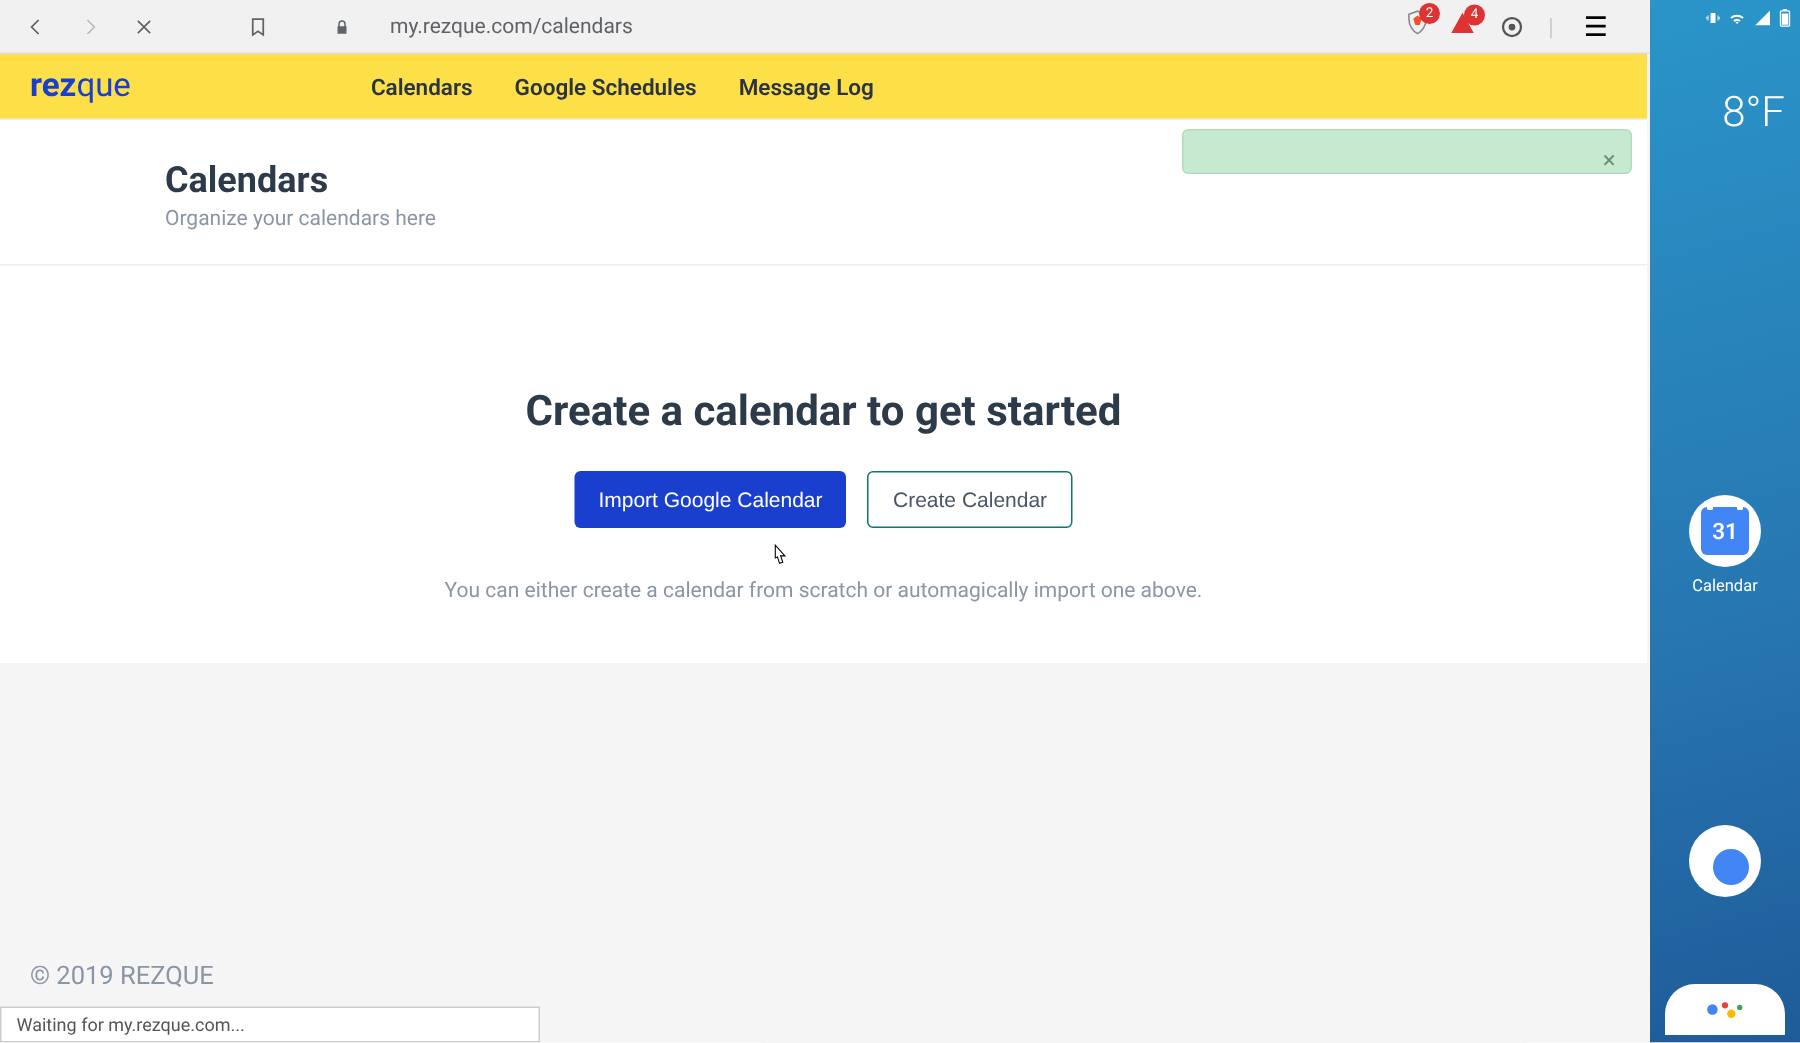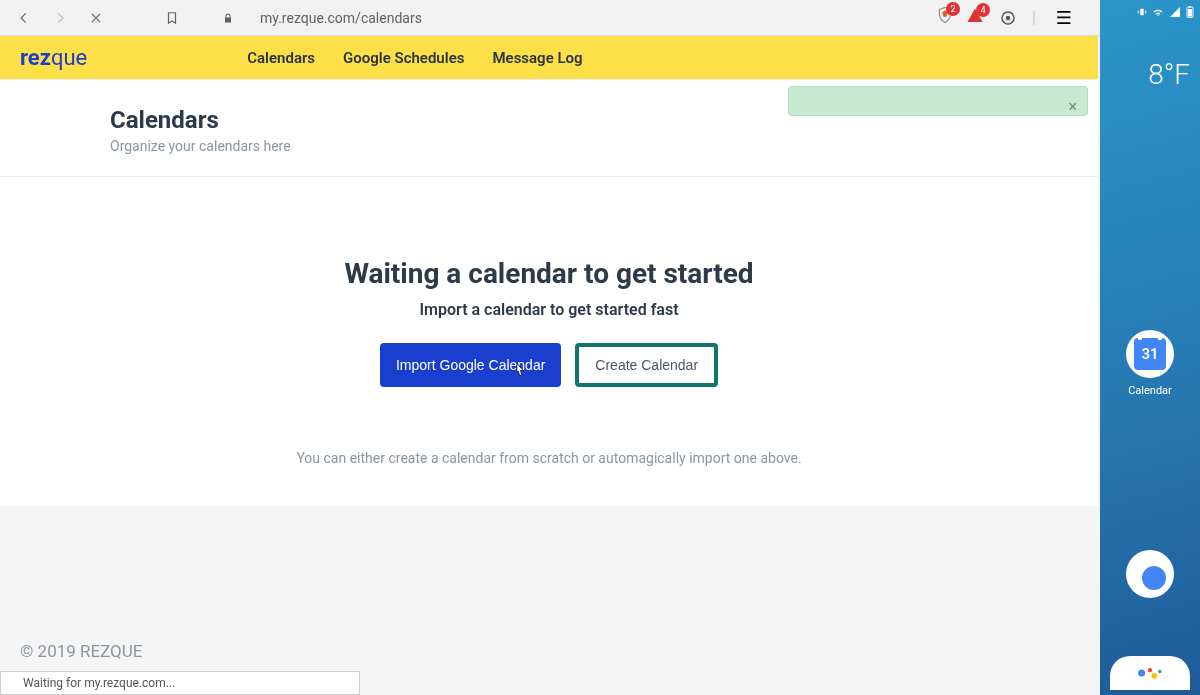--- a/index.html
+++ b/index.html
@@ -94,37 +94,37 @@
     }
     .hero-title { font-size: 28px; font-weight: 700; color: #2d3a4a; }
     .hero-subtitle { font-size: 16px; font-weight: 600; color: #2d3a4a; margin-top: 10px; }
     .btn-row { margin-top: 24px; display: flex; justify-content: center; gap: 14px; }
     .btn-primary {
       background: #1a3fcf; color: #fff; border: none;
       padding: 10px 16px; border-radius: 4px; font-size: 14px;
       cursor: pointer; position: relative;
     }
     .btn-secondary {
-      background: #fff; color: #495767; border: 4px solid #0f766e;
+      background: #fff; color: #495767; border: 1px solid #0f766e;
       padding: 10px 16px; border-radius: 4px; font-size: 14px; cursor: pointer;
     }
-    .help-text { margin-top: 63px; font-size: 14px; color: #8a95a5; }
+    .help-text { margin-top: 34px; font-size: 14px; color: #8a95a5; }
 
     .footer {
       position: absolute;
       bottom: 34px; left: 20px;
       font-size: 17px; color: #8a95a5;
       width: 1098px;
     }
     .status-bar {
       position: absolute;
       bottom: 0; left: 0;
       background: #fff;
       border: 1px solid #ccc;
-      padding: 4px 22px;
+      padding: 4px 10px;
       font-size: 12px;
       color: #555;
       width: 360px;
     }
 
     
     .phone-strip {
       position: absolute;
       top: 0; right: 0;
       width: 100px; height: 695px;
@@ -238,22 +238,21 @@
   <div class="toast">
     <span class="toast-close">×</span>
   </div>
 
   <div class="page-title-wrap">
     <div class="page-title">Calendars</div>
     <div class="page-subtitle">Organize your calendars here</div>
   </div>
 
   <div class="content-center">
-    <div class="hero-title">Waiting a calendar to get started</div>
-    <div class="hero-subtitle">Import a calendar to get started fast</div>
+    <div class="hero-title">Create a calendar to get started</div>
     <div class="btn-row">
       <button class="btn-primary">Import Google Calendar</button>
       <button class="btn-secondary">Create Calendar</button>
     </div>
     <div class="help-text">You can either create a calendar from scratch or automagically import one above.</div>
   </div>
 </div>
 
 <div class="footer">© 2019 REZQUE</div>
 

